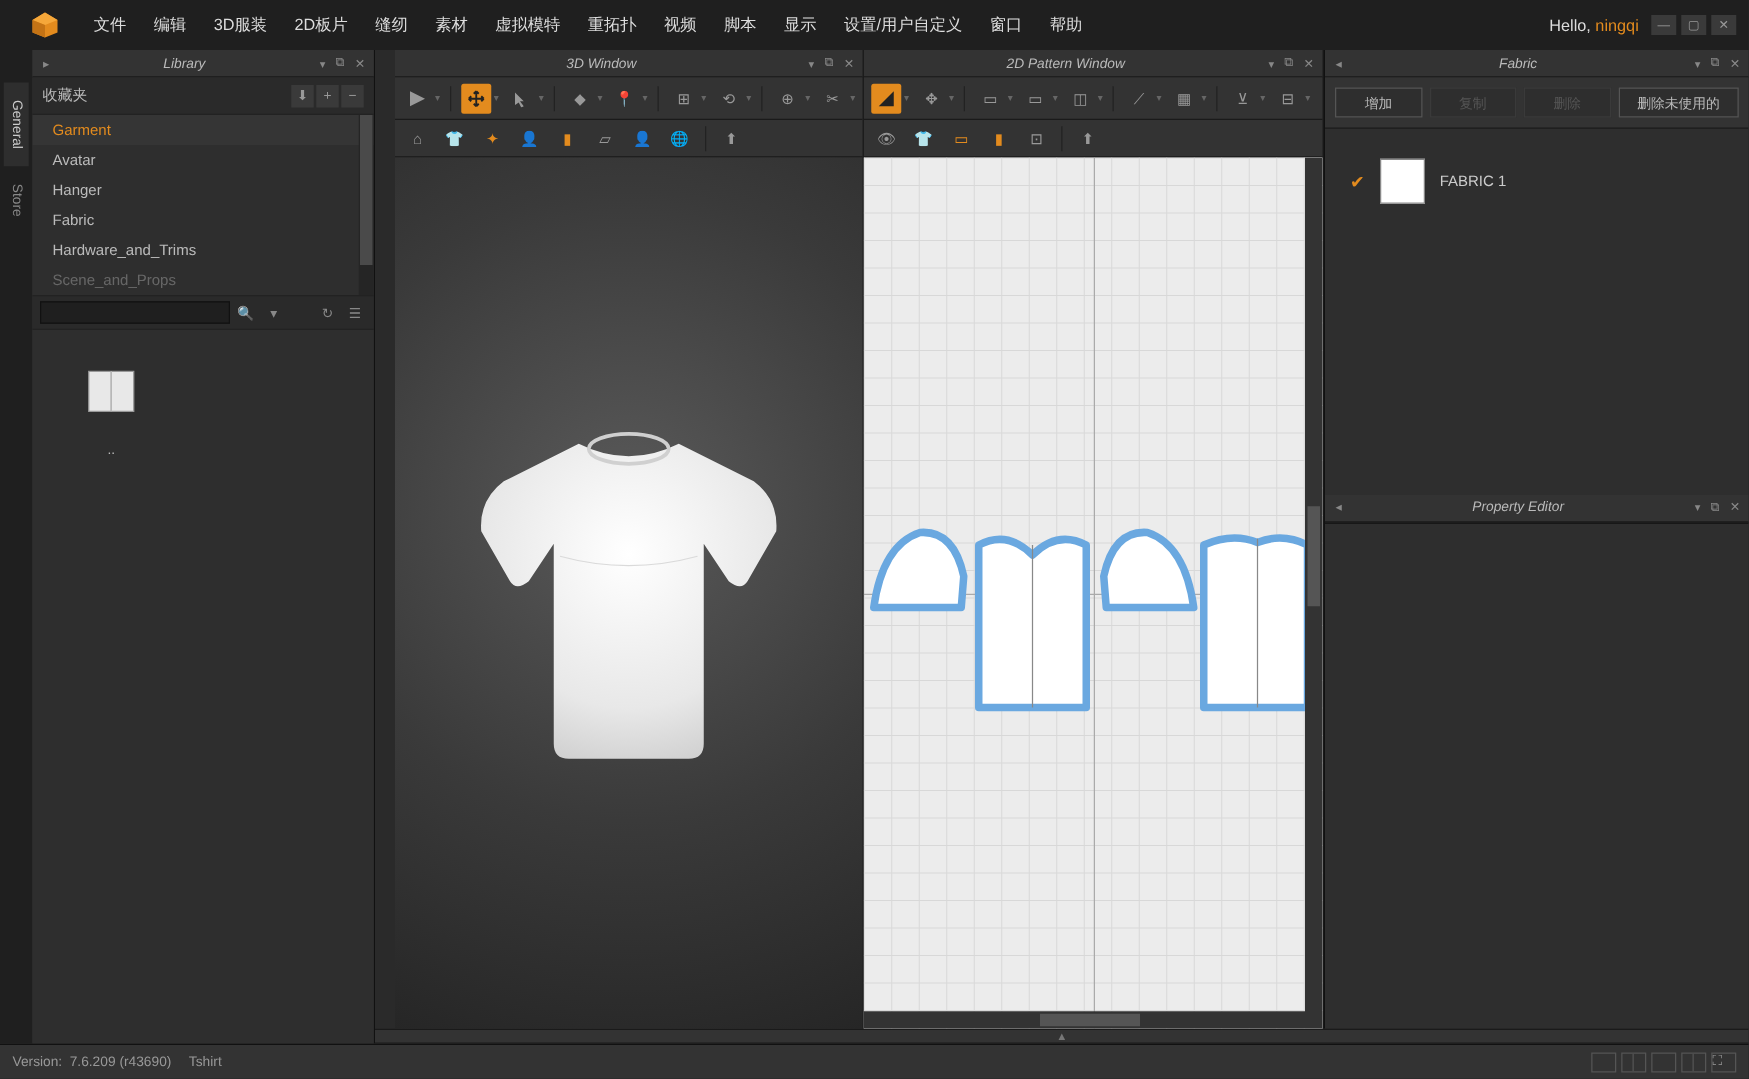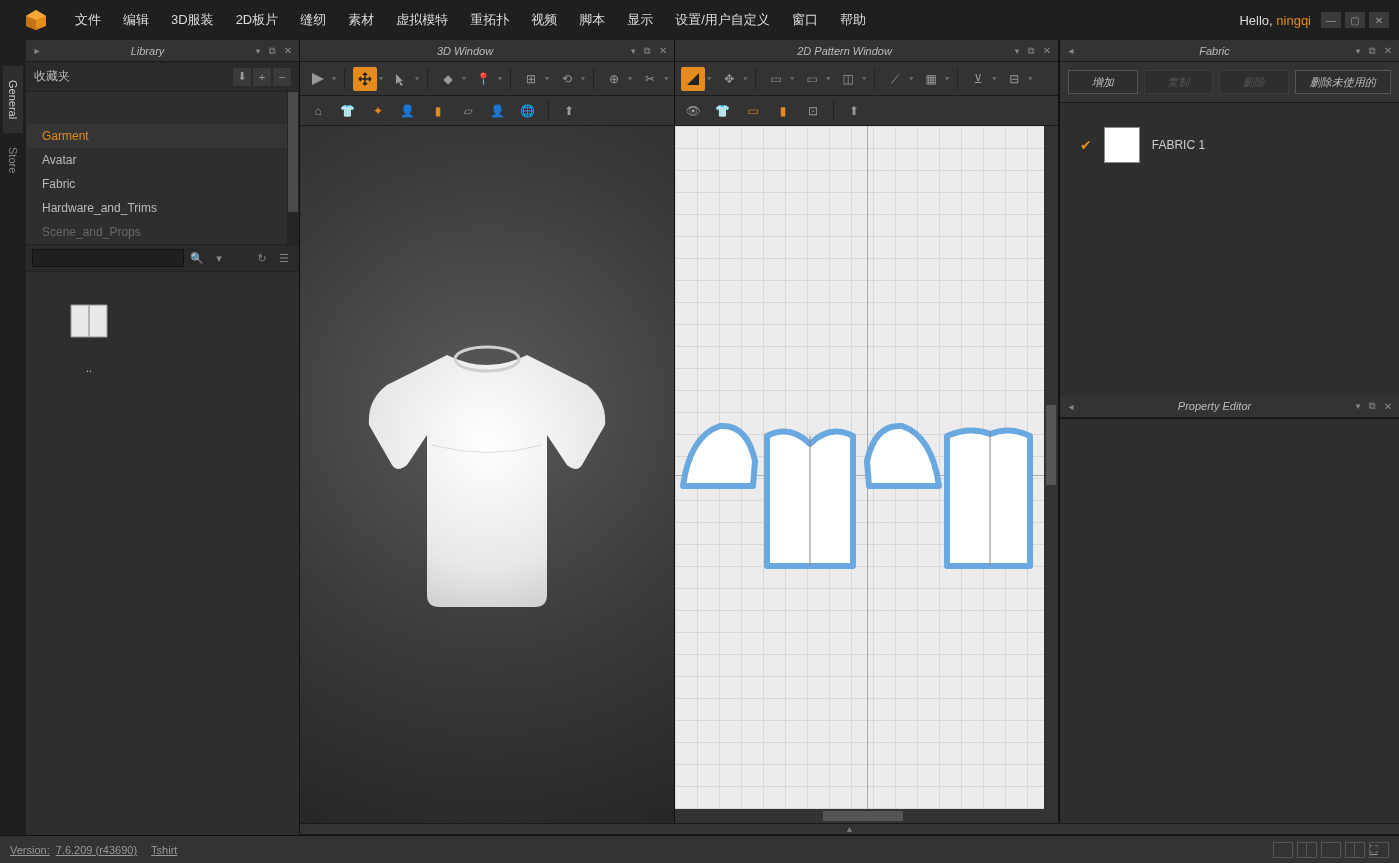--- a/index.html
+++ b/index.html
@@ -28,37 +28,37 @@
 .panel-icons { display:flex; gap:2px; }
 .panel-iconbtn { width:14px; height:14px; color:#888; font-size:10px; cursor:pointer; display:flex;align-items:center;justify-content:center;}
 
 
 .library-panel { width: 274px; background:#2e2e2e; display:flex; flex-direction:column; border-right:1px solid #111; }
 .fav-header { height:30px; background:#2a2a2a; display:flex; align-items:center; padding: 0 8px; color:#bbb; justify-content:space-between; border-bottom:1px solid #222;}
 .fav-btns { display:flex; gap:2px; }
 .fav-btn { width:18px; height:18px; background:#3a3a3a; display:flex;align-items:center;justify-content:center; cursor:pointer; font-size:11px; color:#999;}
 .category-list { background:#2e2e2e; max-height:180px; overflow:hidden; position:relative;}
 .cat-item { padding: 5px 16px; color:#bbb; cursor:pointer; font-size:12px;}
-.cat-item.selected { color:#e38b1e; background:#353535;margin-top:32px;}
+.cat-item.selected { color:#e38b1e; background:#353535;}
 .cat-scroll { position:absolute; right:0; top:0; width:12px; height:100%; background:#252525;}
 .cat-scroll-thumb{ position:absolute; left:1px; width:10px; background:#4a4a4a;}
 
 .search-row { height:28px; background:#2a2a2a; display:flex; align-items:center; padding:0 6px; gap:4px; border-top:1px solid #222; border-bottom:1px solid #222;}
 .search-input { flex:1; height:18px; background:#1f1f1f; border:1px solid #111; color:#ccc; padding:0 4px; font-size:11px;}
 .search-icon-btn { width:18px;height:18px; display:flex;align-items:center;justify-content:center; cursor:pointer; color:#888; font-size:11px;}
 
 .file-grid { flex:1; background:#2e2e2e; padding: 8px; display:flex; flex-wrap:wrap; gap:10px; align-content:flex-start;}
 .file-item { width:110px; display:flex; flex-direction:column; align-items:center; padding:6px; cursor:pointer; border-radius:2px;}
 .file-item.selected { background:#3a3a3a; }
 .file-thumb { width:70px; height:70px; display:flex; align-items:center; justify-content:center; margin-bottom:6px;}
 .file-label { color:#bbb; font-size:11px; text-align:center;}
 
 
 .viewports { flex:1; display:flex; flex-direction:column; }
-.view-row { flex:1; display:flex; }
+.view-row { flex:1; display:flex;margin-left:16px; }
 
 .viewport-3d, .viewport-2d { display:flex; flex-direction:column; border-right:1px solid #111; }
 .viewport-3d { flex: 0.95; }
 .viewport-2d { flex: 1; }
 
 .vp-toolbar { height: 34px; background:#333; display:flex; align-items:center; padding: 0 6px; gap:6px; border-bottom:1px solid #1a1a1a;}
 .vp-toolbar2 { height: 30px; background:#333; display:flex; align-items:center; padding: 0 6px; gap:6px; border-bottom:1px solid #1a1a1a;}
 .tbtn { width:24px; height:24px; display:flex; align-items:center; justify-content:center; cursor:pointer; color:#999; border-radius:2px;}
 .tbtn.active { background:#e38b1e; color:#222;}
 .tbtn.orange { color:#e38b1e; }
@@ -73,32 +73,32 @@
 .canvas-scroll-v{ position:absolute; right:0; top:0; bottom:0; width:14px; background:#333;}
 .canvas-scroll-h{ position:absolute; left:0; right:14px; bottom:0; height:14px; background:#333;}
 .canvas-scroll-thumb-v{position:absolute; left:2px; width:10px; top:40%; height:80px; background:#555;}
 .canvas-scroll-thumb-h{position:absolute; top:2px; height:10px; left:40%; width:80px; background:#555;}
 
 .patterns-svg{ position:absolute; left:0; top:0; }
 
 
 .right-col { width:340px; display:flex; flex-direction:column; border-left:1px solid #111; background:#2e2e2e;}
 .fabric-btns-row { display:flex; gap:6px; padding:8px; background:#333; border-bottom:1px solid #1a1a1a;}
-.fabric-btn { flex:1; height:24px; border:1px solid #555; background:#2e2e2e; color:#bbb; font-size:11px; display:flex;align-items:center;justify-content:center; cursor:pointer;font-style:italic;}
+.fabric-btn { flex:1; height:24px; border:1px solid #555; background:#2e2e2e; color:#bbb; font-size:11px; display:flex;align-items:center;justify-content:center; cursor:pointer;}
 .fabric-btn.ghost { color:#555; border-color:#3a3a3a; }
 .fabric-list { flex:1; padding: 20px 12px;}
 .fabric-item { display:flex; align-items:center; gap:12px; padding:4px 8px;}
 .fabric-check { color:#e38b1e; font-size:14px;}
 .fabric-swatch { width:36px; height:36px; background:#fff; border:1px solid #888;}
 .fabric-name { color:#ccc; font-size:12px;}
 
 .prop-editor { flex:1.6; background:#2e2e2e; border-top:1px solid #111;}
 
 
-.statusbar { height: 28px; background:#333; display:flex; align-items:center; padding:0 10px; color:#999; font-size:11px; justify-content:space-between; border-top:1px solid #111;text-decoration:underline;}
+.statusbar { height: 28px; background:#333; display:flex; align-items:center; padding:0 10px; color:#999; font-size:11px; justify-content:space-between; border-top:1px solid #111;}
 .status-left{ display:flex; gap:6px; align-items:center;}
 .status-right{ display:flex; gap:4px;}
 .status-layout-btn { width:20px;height:16px; border:1px solid #555; cursor:pointer; display:flex;}
 
 .collapse-bar{ height:12px; background:#333; display:flex;align-items:center;justify-content:center; cursor:pointer; border-top:1px solid #1a1a1a; border-bottom:1px solid #1a1a1a;}
 .collapse-bar span{ font-size:9px; color:#777;}
 
 svg { display:block; }
 </style>
 </head>
@@ -158,20 +158,21 @@
       <div class="fav-btns">
         <div class="fav-btn">⬇</div>
         <div class="fav-btn">+</div>
         <div class="fav-btn">−</div>
       </div>
     </div>
 
     <div class="category-list">
       <div class="cat-item selected">Garment</div>
       <div class="cat-item">Avatar</div>
+      <div class="cat-item">Hanger</div>
       <div class="cat-item">Fabric</div>
       <div class="cat-item">Hardware_and_Trims</div>
       <div class="cat-item" style="opacity:0.4">Scene_and_Props</div>
       <div class="cat-scroll">
         <div class="cat-scroll-thumb" style="top:0;height:120px;"></div>
       </div>
     </div>
 
     <div class="search-row">
       <input class="search-input" style="">

